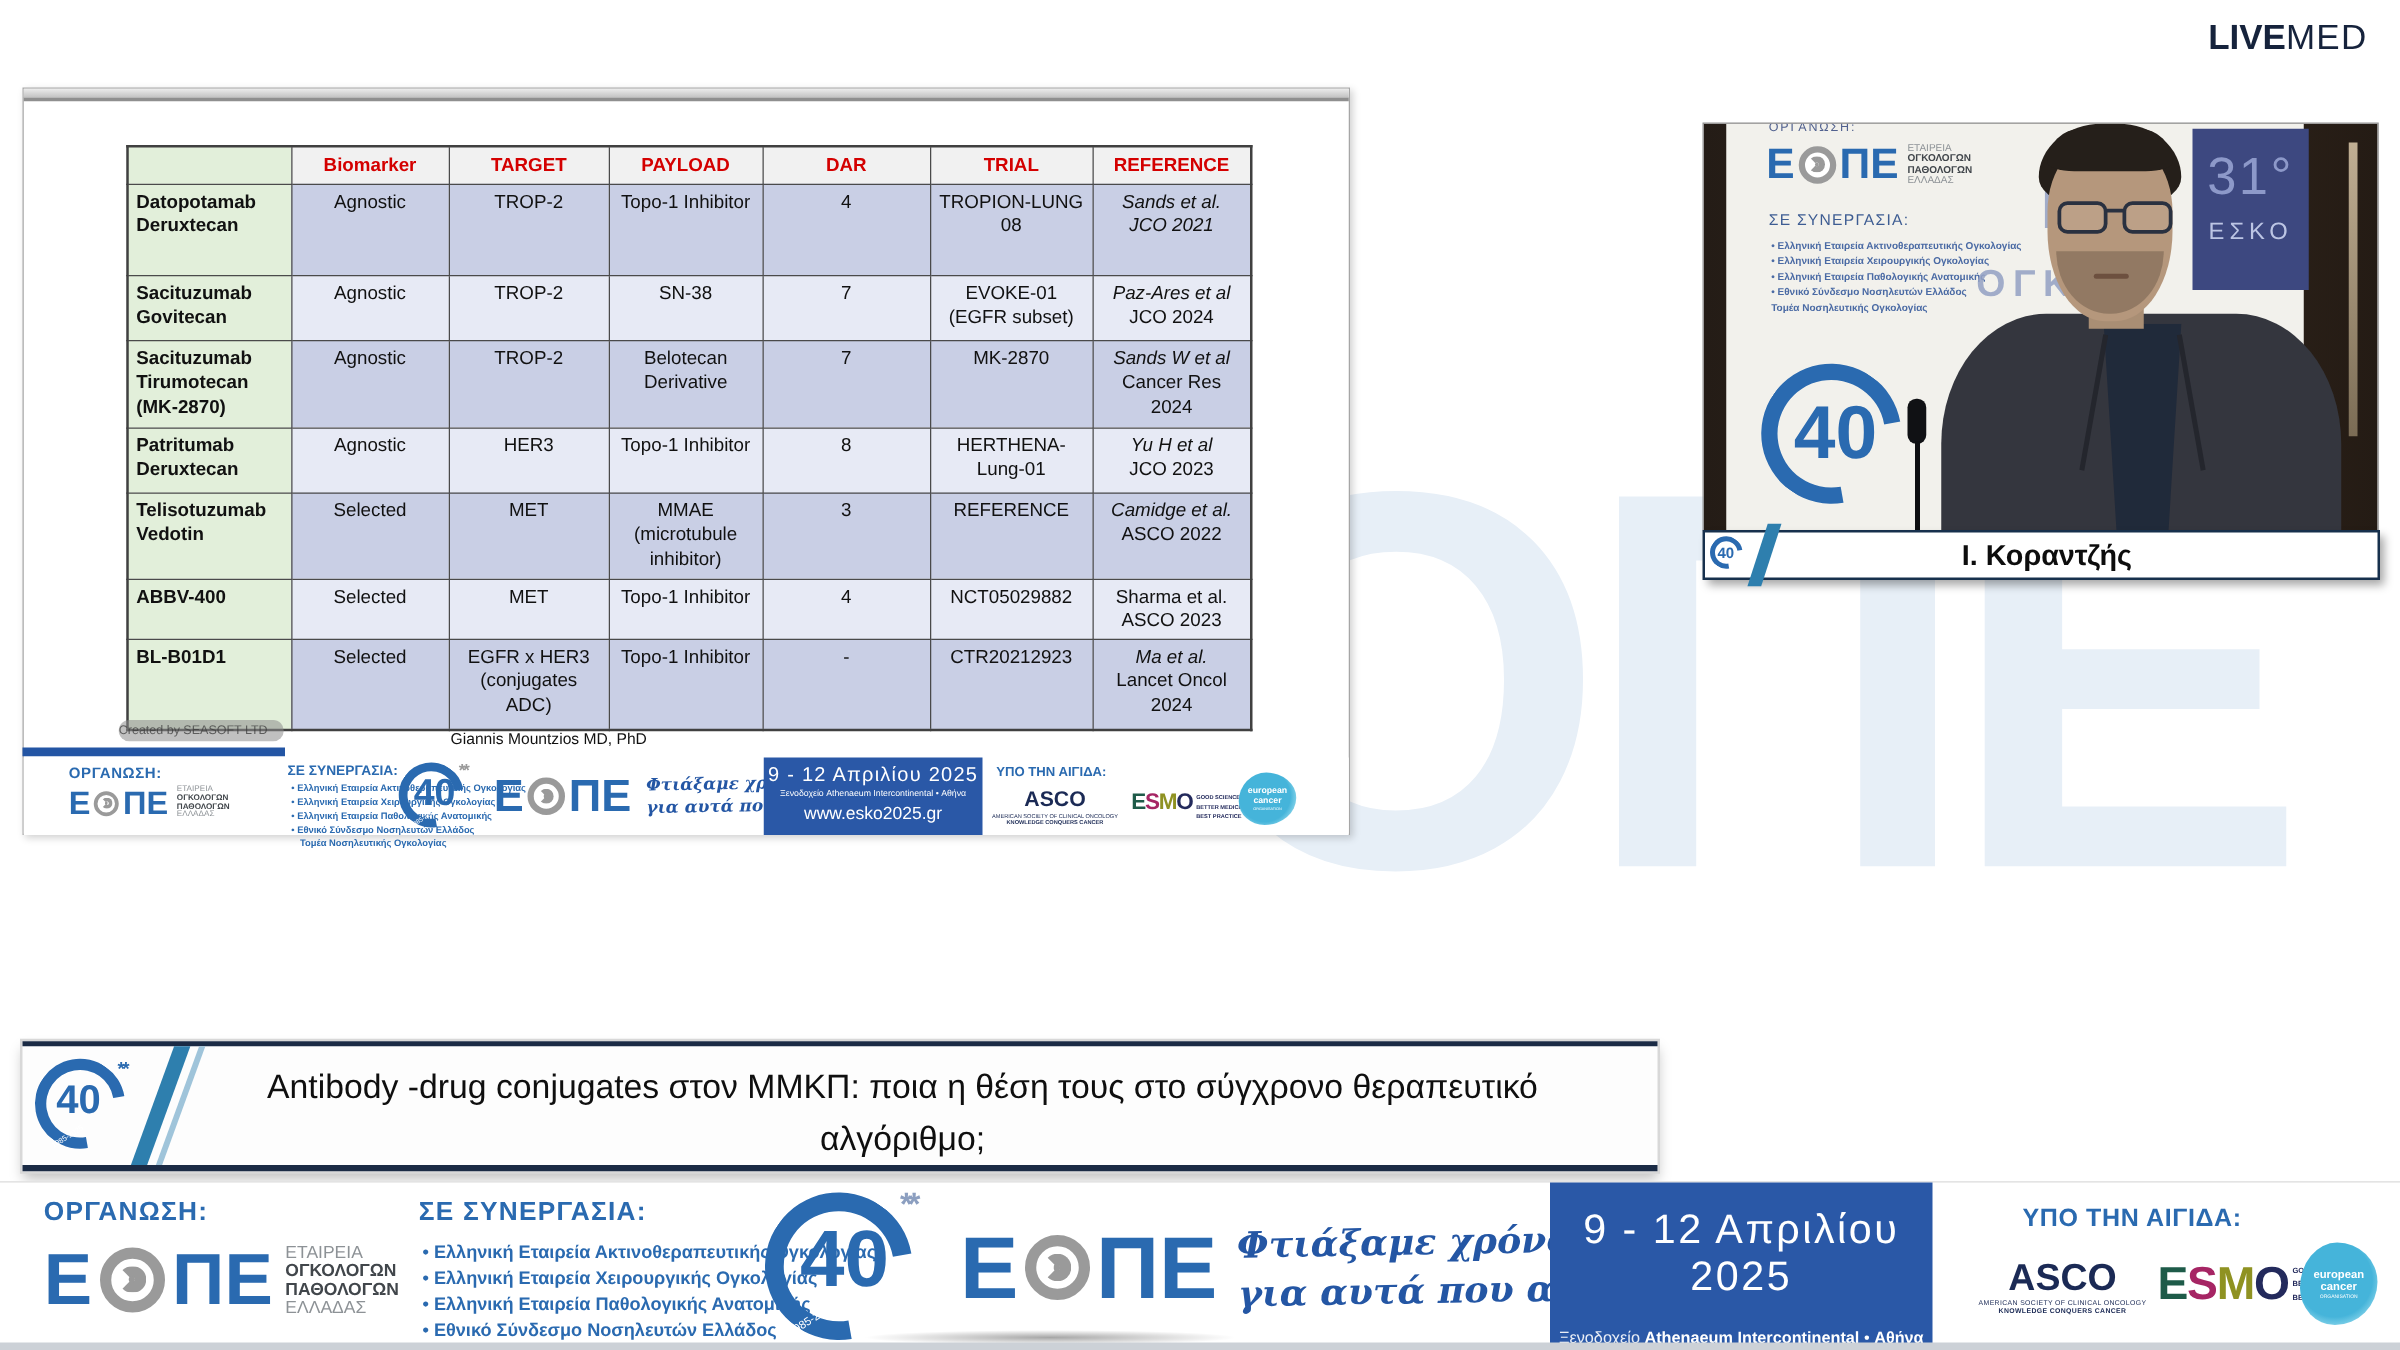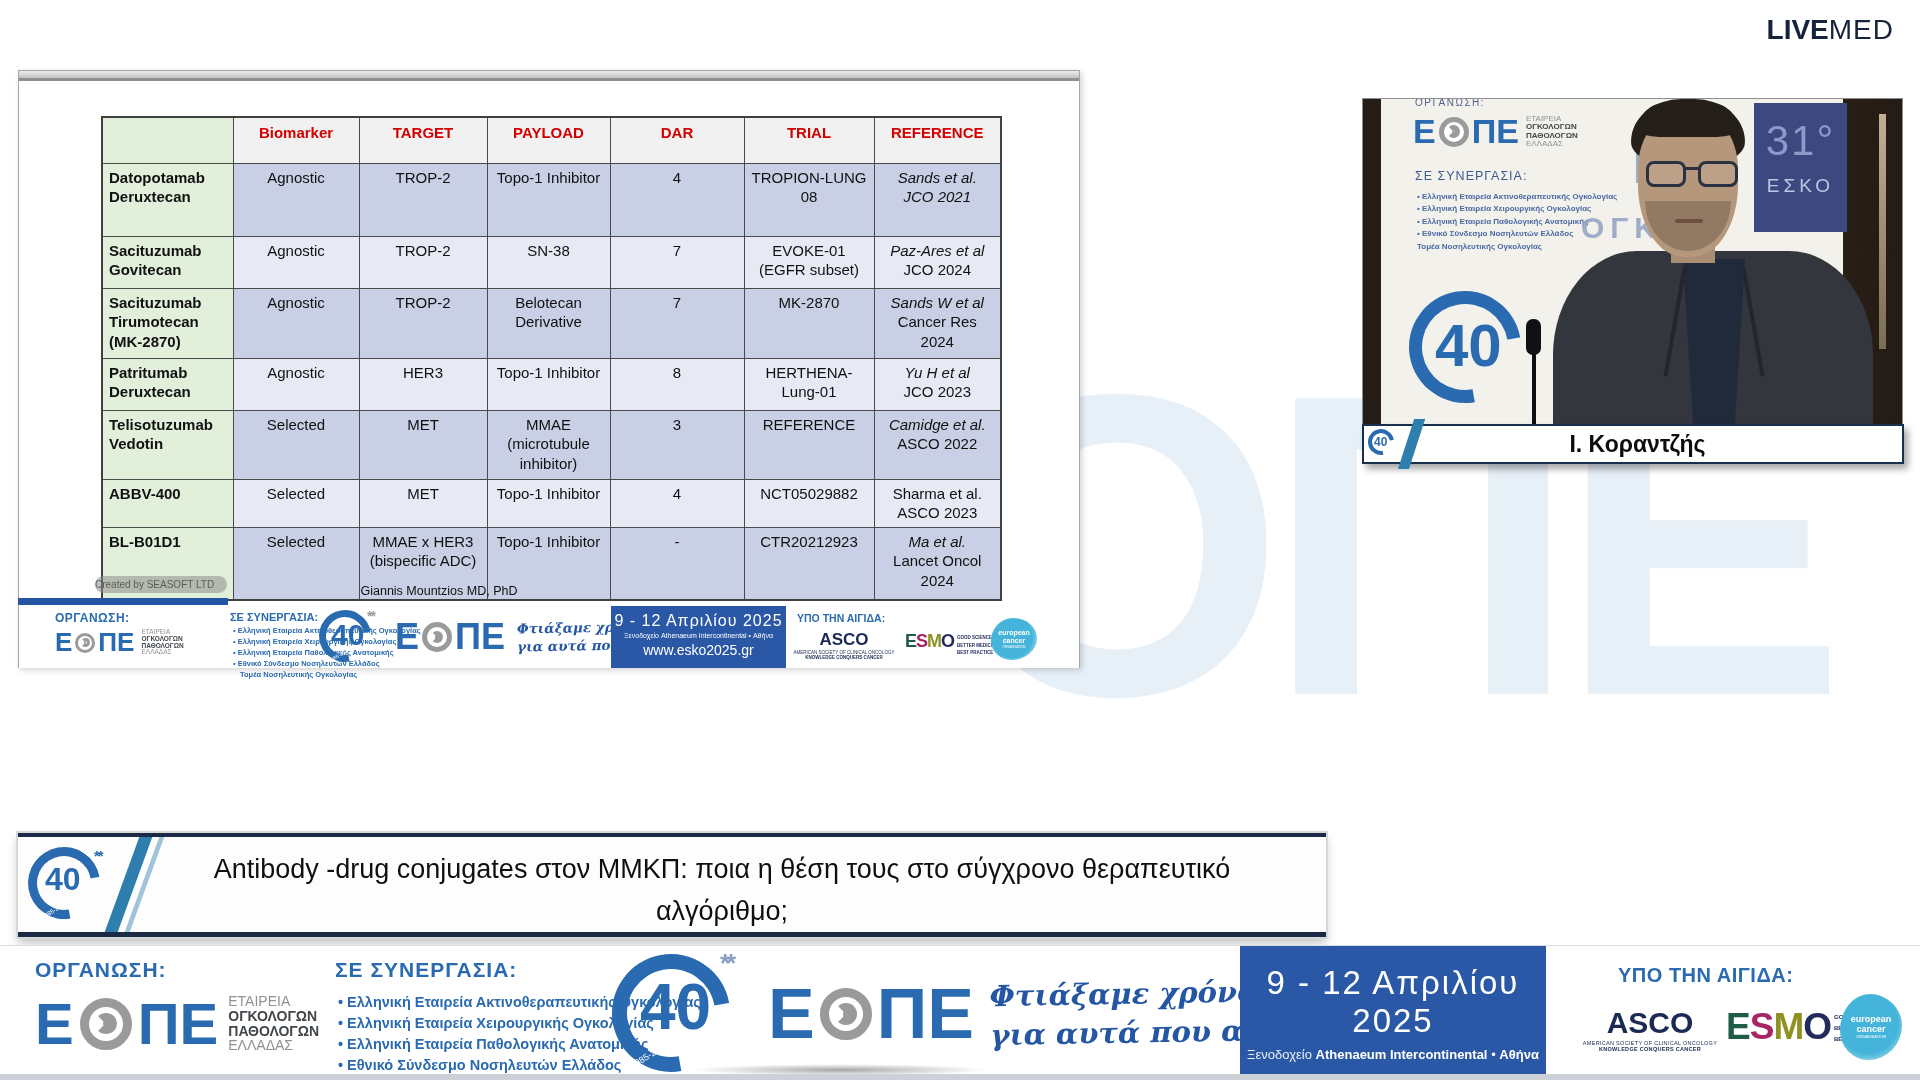--- a/index.html
+++ b/index.html
@@ -26,21 +26,21 @@
   
   .tblwrap { position:absolute; left:82px; top:45px; }
   table { border-collapse:collapse; table-layout:fixed; width:899px; font-size:15px; color:#111;
     border:2px solid #404040; }
   td { border:1px solid #4a4a4a; padding:4px 6px 0 6px; vertical-align:top; text-align:center; line-height:1.32; }
   td.drugcol { text-align:left; font-weight:bold; background:#e2efda !important; }
   tr.hdr td { background:#f1f1f1; color:#d40000; font-weight:bold; padding-top:5px; }
   tr.hdr td.drugcol { background:#e2efda !important; }
   tr.dark td { background:#c9cfe5; }
   tr.light td { background:#e7eaf5; }
-  tr.hdr { height:46px; } tr.r1 { height:73px; } tr.r2 { height:52px; } tr.r3 { height:70px; }
+  tr.hdr { height:30px; } tr.r1 { height:73px; } tr.r2 { height:52px; } tr.r3 { height:70px; }
   tr.r4 { height:52px; } tr.r5 { height:69px; } tr.r6 { height:48px; } tr.r7 { height:73px; }
   .it { font-style:italic; }
 
   .attribution { position:absolute; left:300px; top:513px; width:240px; text-align:center;
     font-size:12.5px; color:#111; }
   .bluebar { position:absolute; left:-1px; top:527px; width:210px; height:7px; background:#2355a4; }
   .watermark { position:absolute; left:76px; top:505px; width:132px; height:17px;
     background:rgba(140,140,140,.55); border-radius:9px; font-size:10px; line-height:17px;
     color:rgba(60,60,60,.75); }
 
@@ -194,21 +194,21 @@
   .f-40 .fw { left:108px; top:0px; font-size:26px; letter-spacing:-4px; color:#8c9fc0; }
   .f-eope-big { position:absolute; left:768px; top:28px; display:flex; align-items:center; gap:5px; }
   .f-eope-big .eope-ltr { font-size:70px; }
   .f-shadow { position:absolute; left:690px; top:118px; width:300px; height:12px;
     background:radial-gradient(ellipse at center, rgba(0,0,0,.35), transparent 70%); }
   .f-tagline { position:absolute; left:990px; top:28px; font-family:"DejaVu Serif", serif; font-style:italic;
     font-weight:bold; color:#2456a4; font-size:29px; line-height:1.35; transform:rotate(-1deg); }
   .f-datebox { position:absolute; left:1240px; top:0; width:306px; height:135px; background:#2a58a7;
     color:#fff; text-align:center; }
   .f-datebox .d1 { font-size:33px; font-weight:300; letter-spacing:2px; margin-top:18px; }
-  .f-datebox .d2 { font-size:13px; margin-top:7px; }
+  .f-datebox .d2 { font-size:13px; margin-top:22px; }
   .f-datebox .d2 .pre { font-weight:300; opacity:.9; } .f-datebox .d2 .vn { font-weight:bold; }
   .f-datebox .d3 { font-size:24px; font-weight:300; letter-spacing:1px; margin-top:8px; }
   .f-aigida { position:absolute; left:1618px; top:18px; color:#2a6ab0; font-weight:bold; font-size:20px; letter-spacing:.5px; }
   .f-asco { position:absolute; left:1580px; top:60px; width:140px; }
   .f-asco .nm { font-size:30px; } .f-asco .s1, .f-asco .s2 { font-size:5.5px; letter-spacing:.3px; }
   .f-esmo { position:absolute; left:1726px; top:62px; }
   .f-esmo .ltrs { font-size:37px; } .f-esmo .subs { font-size:6px; line-height:1.8; margin-top:4px; }
   .f-ecco { position:absolute; left:1840px; top:48px; width:62px; height:66px; }
   .f-ecco .c1, .f-ecco .c2 { font-size:9px; } .f-ecco .c3 { font-size:4px; }
   .bottom-strip { position:absolute; left:0; bottom:0; width:100%; height:6px; background:#ccd1d7; z-index:4; }
@@ -296,21 +296,21 @@
         <td>Selected</td>
         <td>MET</td>
         <td>Topo-1 Inhibitor</td>
         <td>4</td>
         <td>NCT05029882</td>
         <td><span>Sharma et al.</span><br><span>ASCO 2023</span></td>
       </tr>
       <tr class="dark r7">
         <td class="drugcol">BL-B01D1</td>
         <td>Selected</td>
-        <td>MMAE x HER3 (bispecific ADC)</td>
+        <td>EGFR x HER3 (conjugates ADC)</td>
         <td>Topo-1 Inhibitor</td>
         <td>-</td>
         <td>CTR20212923</td>
         <td><span class="it">Ma et al.</span><br><span>Lancet Oncol 2024</span></td>
       </tr>
     </tbody>
       </table>
   </div>
 
   <div class="attribution">Giannis Mountzios MD, PhD</div>

